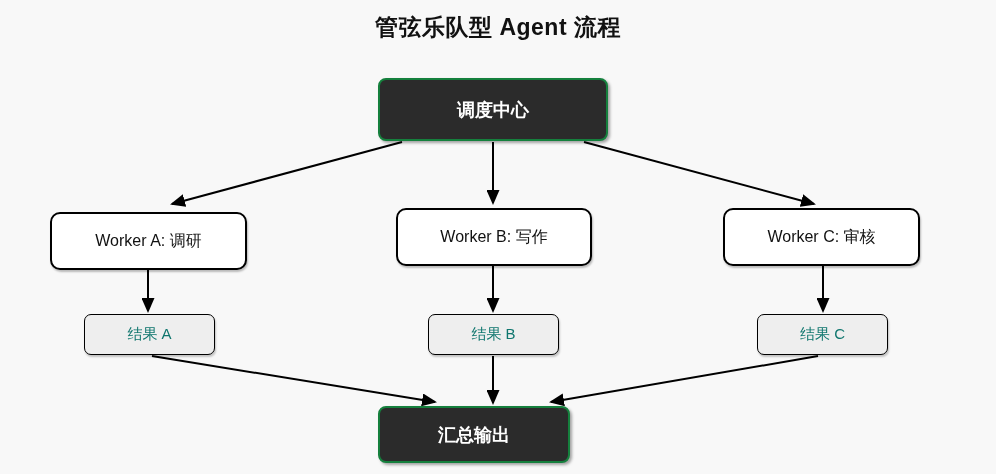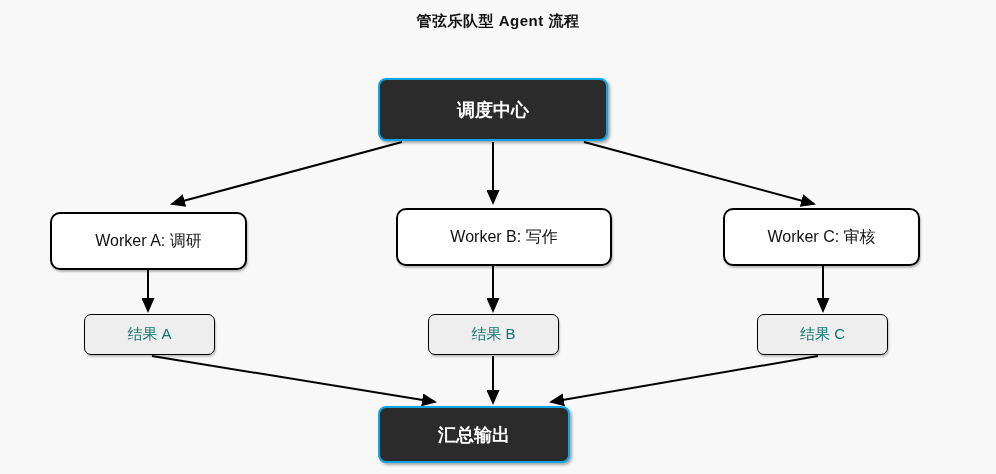--- a/index.html
+++ b/index.html
@@ -14,21 +14,21 @@
     height: 474px;
     background: #f8f8f8;
     overflow: hidden;
   }
   .diagram-title {
     position: absolute;
     left: 0;
     top: 12px;
     width: 100%;
     text-align: center;
-    font-size: 15px;
+    font-size: 23px;
     font-weight: bold;
     color: #111111;
     letter-spacing: 0.5px;
   }
   .edges-layer {
     position: absolute;
     left: 0;
     top: 0;
     width: 996px;
     height: 474px;
@@ -36,21 +36,21 @@
   .node {
     position: absolute;
     box-sizing: border-box;
     display: flex;
     align-items: center;
     justify-content: center;
     text-align: center;
   }
   .node-dark {
     background: #2b2b2b;
-    border: 2px solid #0ea5e9;
+    border: 2px solid #15803d;
     border-radius: 8px;
     color: #ffffff;
     font-size: 18px;
     font-weight: bold;
     box-shadow: 2px 2px 3px rgba(0,0,0,0.35);
   }
   .node-worker {
     background: #ffffff;
     border: 2px solid #000000;
     border-radius: 10px;
@@ -62,21 +62,21 @@
     background: #eeeeee;
     border: 1.5px solid #000000;
     border-radius: 7px;
     color: #0f766e;
     font-size: 15px;
     box-shadow: 1px 2px 2px rgba(0,0,0,0.22);
   }
   
   #node-scheduler { left: 378px; top: 78px;  width: 230px; height: 63px; }
   #node-worker-a  { left: 50px;  top: 212px; width: 197px; height: 58px; }
-  #node-worker-b  { left: 396px; top: 208px; width: 216px; height: 58px; }
+  #node-worker-b  { left: 396px; top: 208px; width: 196px; height: 58px; }
   #node-worker-c  { left: 723px; top: 208px; width: 197px; height: 58px; }
   #node-result-a  { left: 84px;  top: 314px; width: 131px; height: 41px; }
   #node-result-b  { left: 428px; top: 314px; width: 131px; height: 41px; }
   #node-result-c  { left: 757px; top: 314px; width: 131px; height: 41px; }
   #node-output    { left: 378px; top: 406px; width: 192px; height: 57px; }
   .edge {
     stroke: #000000;
     stroke-width: 2;
     fill: none;
   }

